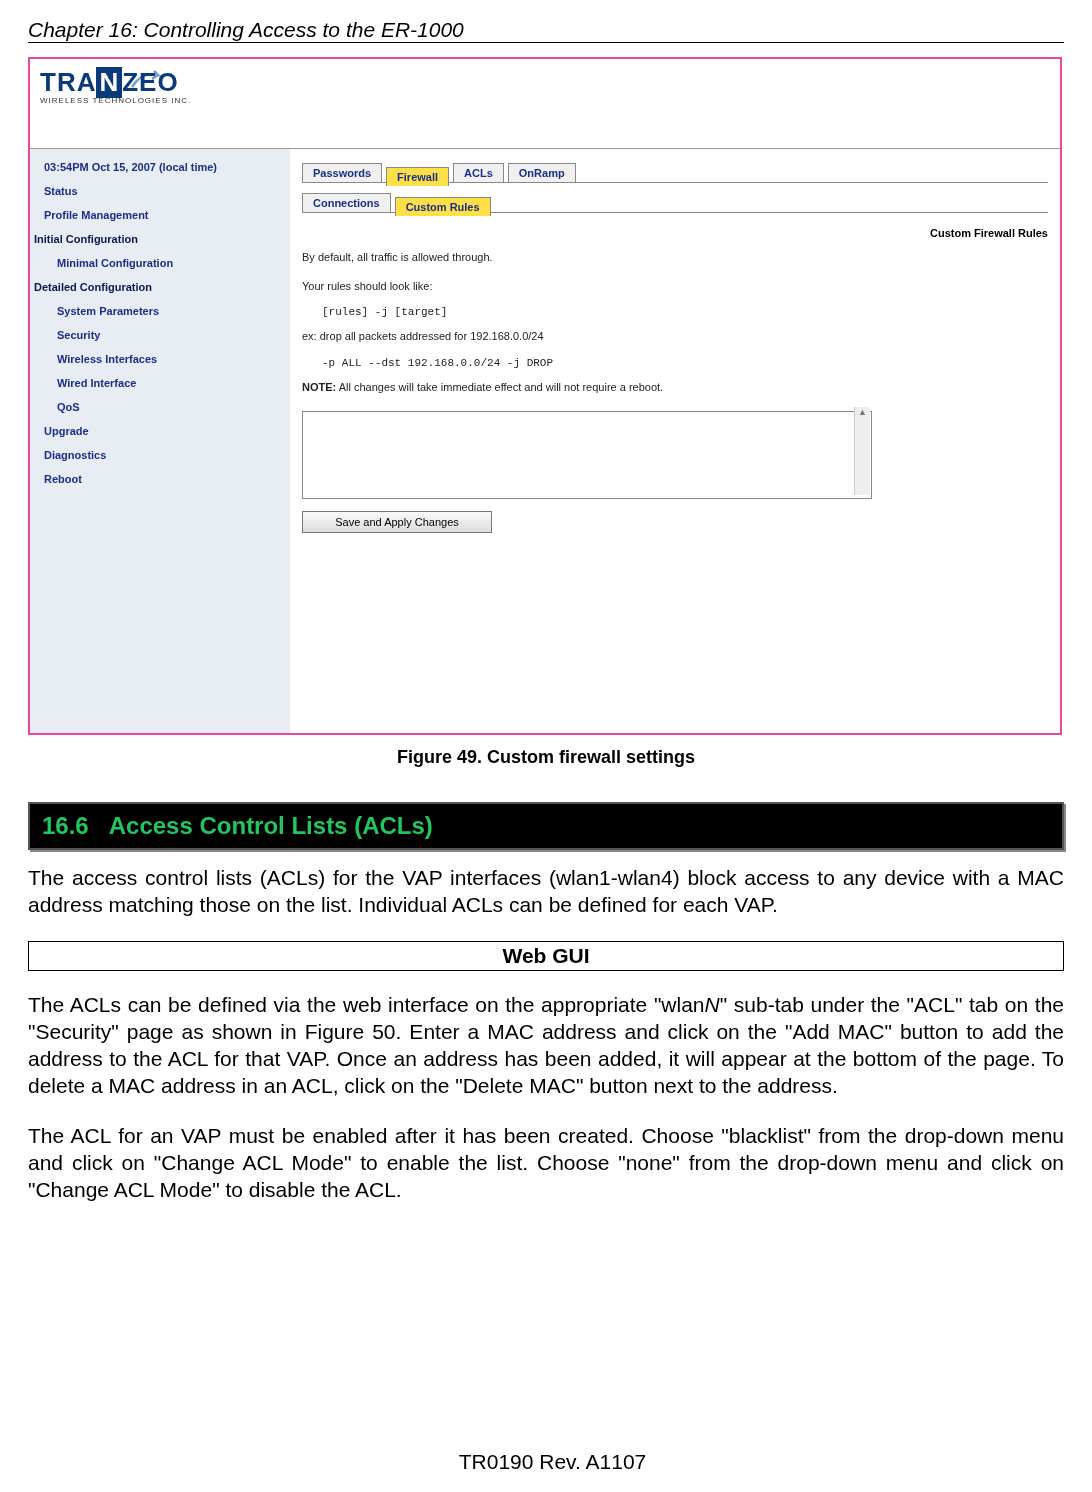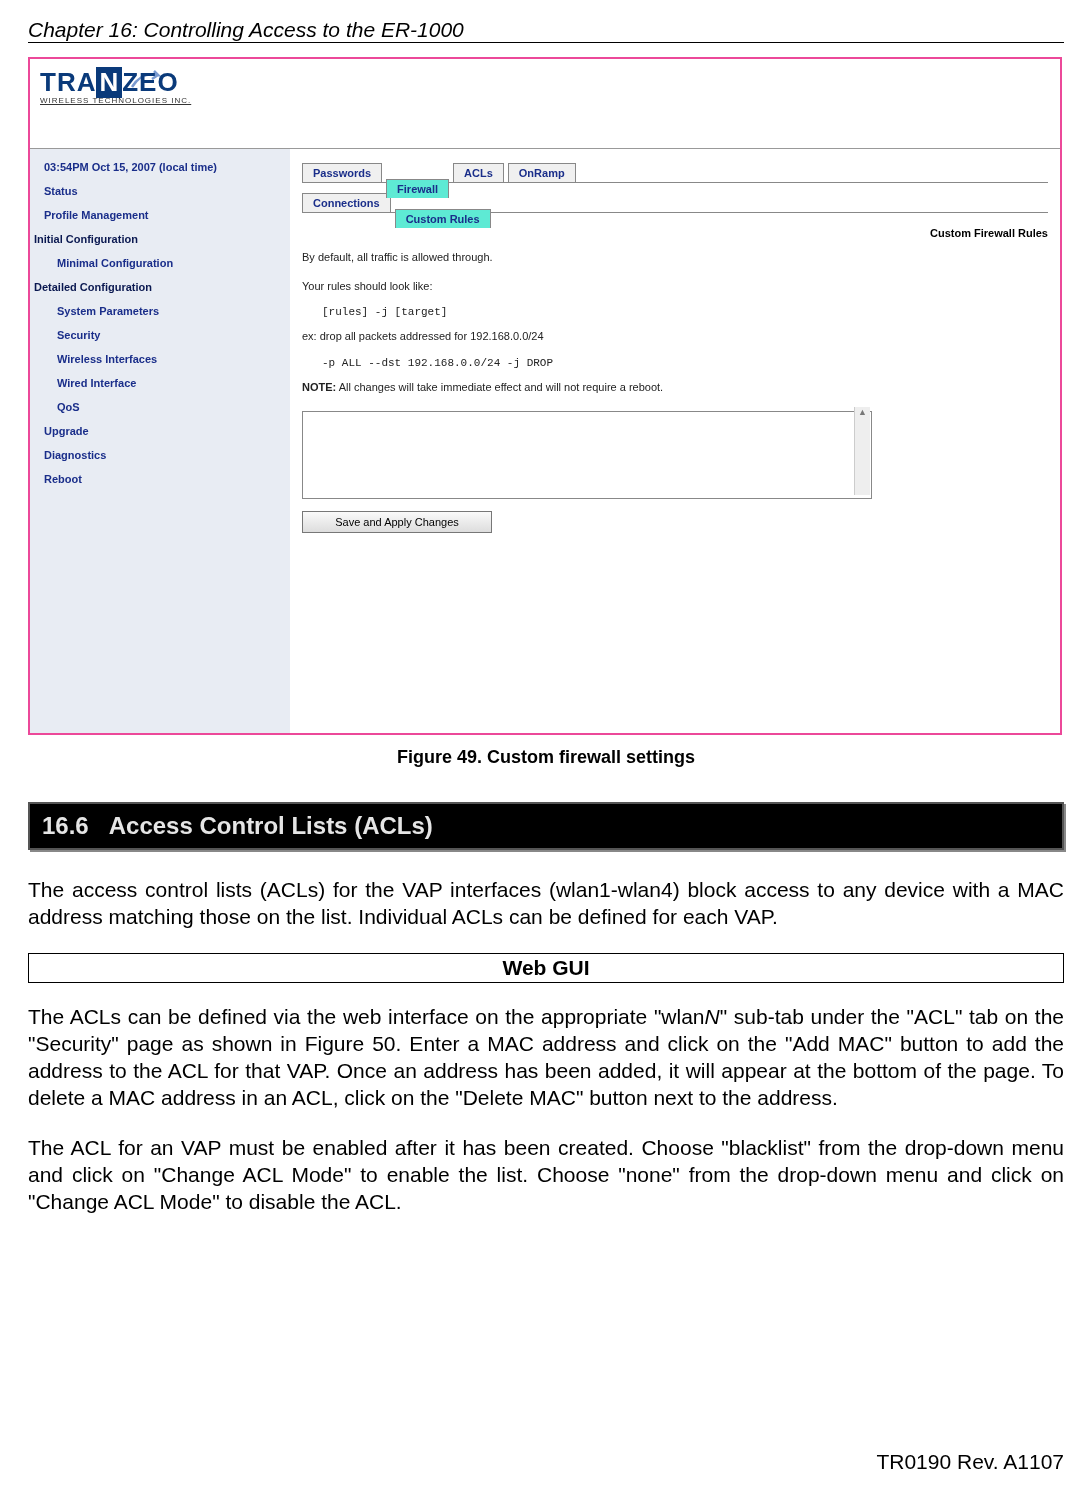--- a/index.html
+++ b/index.html
@@ -44,21 +44,20 @@
     background: #0a3a7a;
     color: #fff;
     padding: 0 3px;
     display: inline-block;
   }
   .logo-sub {
     font-size: 8px;
     letter-spacing: 1px;
     color: #333;
     margin-top: -2px;
-    text-decoration: underline;
   }
   .logo-swoosh {
     position: absolute;
     top: 10px; left: 100px;
     width: 40px; height: 20px;
   }
   .ui-body {
     display: flex;
     background: #fff;
     height: calc(100% - 90px);
@@ -88,21 +87,21 @@
     border: 1px solid #888;
     border-bottom: none;
     padding: 3px 10px;
     margin-right: 4px;
     font-size: 11px;
     font-weight: bold;
     color: #1a2e8a;
     background: #f0f0f0;
     cursor: pointer;
   }
-  .tab.active { background: #5eead4; position: relative; top: 16px; }
+  .tab.active { background: #fde047; position: relative; top: 4px; }
   .panel-h { font-weight: bold; font-size: 11px; margin: 14px 0 10px 0; color: #000; text-align: right; }
   .panel-p { font-size: 11px; line-height: 1.5; margin-bottom: 12px; }
   .mono { font-family: "Courier New", monospace; font-size: 11px; margin: 8px 0 10px 20px; display: block; }
   .panel-textarea {
     width: 570px; height: 88px;
     border: 1px solid #888;
     background: #fff;
     resize: none;
     margin-top: 4px;
   }
@@ -115,25 +114,25 @@
     cursor: pointer;
   }
   .figure-caption {
     text-align: center;
     font-weight: bold;
     font-size: 18px;
     margin: 12px 0 34px 0;
   }
   .section-bar {
     background: #000;
-    color: #e5e5e5;
+    color: #22c55e;
     font-weight: bold;
     font-size: 24px;
     padding: 8px 12px;
-    margin-bottom: 26px;
+    margin-bottom: 14px;
     border: 2px solid #555;
     box-shadow: 2px 2px 0 #888;
   }
   .body-text {
     font-size: 21px;
     line-height: 1.3;
     text-align: justify;
     margin-bottom: 22px;
   }
   .webgui-box {
@@ -143,21 +142,21 @@
     font-size: 21px;
     padding: 2px 0;
     margin-bottom: 20px;
   }
   .footer {
     position: absolute;
     bottom: 18px;
     left: 41px; right: 28px;
     font-size: 21px;
     display: flex;
-    justify-content: flex-end;
+    justify-content: center;
   }
   .scrollbar-fake {
     position:absolute; right:2px; top:0; width:16px; height:88px;
     background:#eee; border-left:1px solid #ccc;
   }
   .scrollbar-fake::before{
     content:"▲"; font-size:9px; color:#777; position:absolute; top:0; left:3px;
   }
   .ta-wrap { position: relative; display: inline-block; }
 </style>

